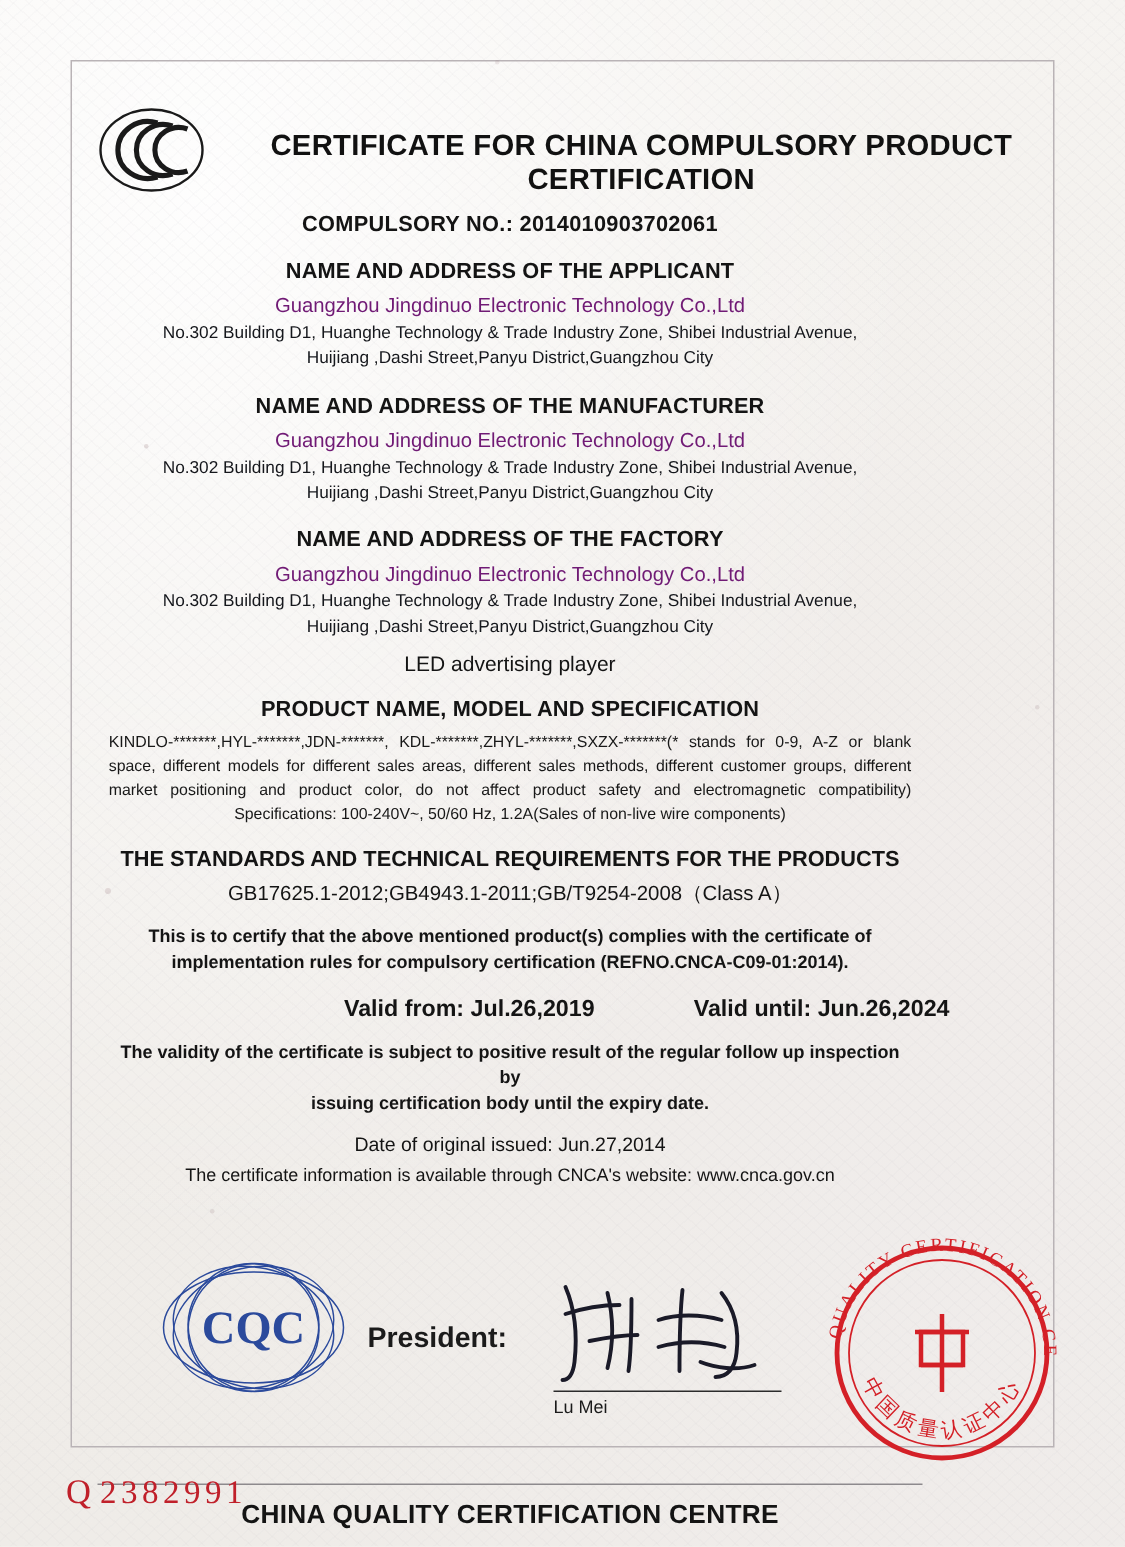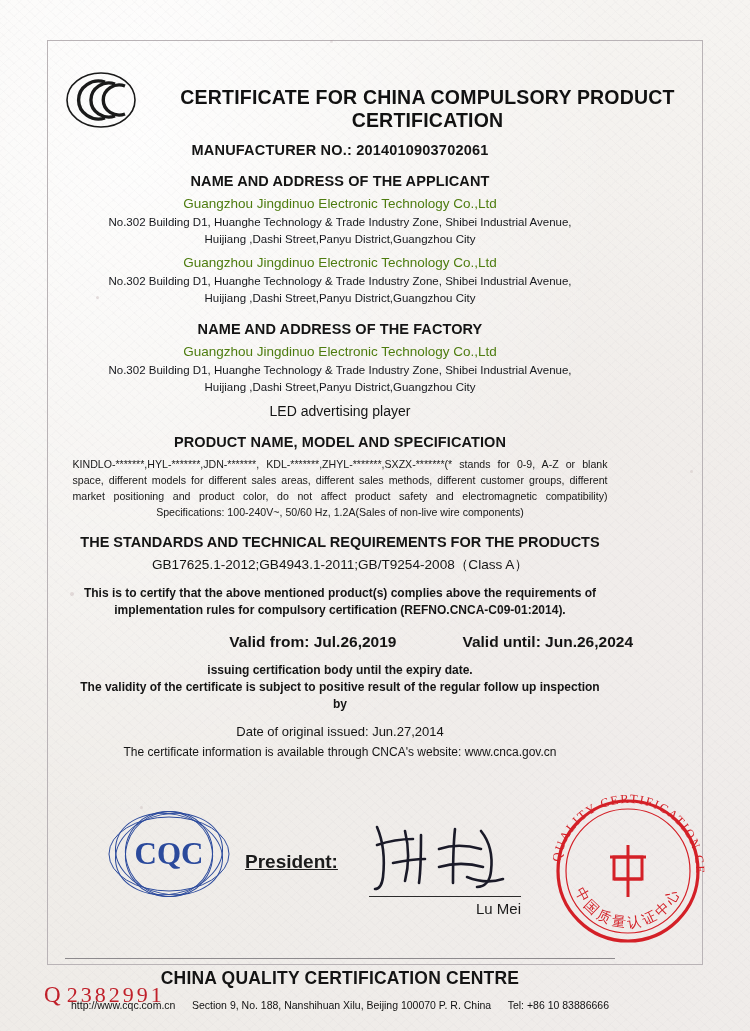--- a/index.html
+++ b/index.html
@@ -92,21 +92,21 @@
   .sec-head {
     font-size: 14.5px;
     font-weight: bold;
     margin-top: 15px;
     letter-spacing: 0.1px;
   }
 
   .org-name {
     font-size: 13.5px;
     margin-top: 7px;
-    color: #4d7c0f;
+    color: #701a75;
   }
   .addr {
     font-size: 11.5px;
     margin-top: 4px;
     line-height: 1.38;
     color: #15171c;
   }
 
   .product-name {
     font-size: 14px;
@@ -184,21 +184,20 @@
     height: 92px;
   }
 
   .president {
     position: absolute;
     left: 198px;
     top: 78px;
     font-size: 19px;
     font-weight: bold;
     color: #1b1b1b;
-    text-decoration: underline;
   }
 
   .signature {
     position: absolute;
     left: 322px;
     top: 46px;
     width: 160px;
     height: 78px;
   }
   .sign-line {
@@ -206,22 +205,22 @@
     left: 322px;
     top: 123px;
     width: 152px;
     border-bottom: 1.4px solid #2b2b2b;
   }
   .sign-name {
     position: absolute;
     left: 322px;
     top: 127px;
     width: 152px;
-    text-align: right;
-    font-size: 15px;
+    text-align: left;
+    font-size: 12px;
     color: #1a1a1a;
   }
 
   .red-seal {
     position: absolute;
     left: 497px;
     top: 14px;
     width: 168px;
     height: 168px;
   }
@@ -287,56 +286,57 @@
   <div class="header">
     <svg class="ccc-mark" viewBox="0 0 72 60">
       <ellipse cx="36" cy="30" rx="34" ry="27" fill="none" stroke="#1a1a1a" stroke-width="1.6"></ellipse>
       <path d="M40 12 A20 19 0 1 0 40 48" fill="none" stroke="#1a1a1a" stroke-width="3.4"></path>
       <path d="M50 14 A18 17 0 1 0 50 46" fill="none" stroke="#1a1a1a" stroke-width="3.4"></path>
       <path d="M60 16 A16 15 0 1 0 60 44" fill="none" stroke="#1a1a1a" stroke-width="3.4"></path>
     </svg>
     <div class="cert-title">CERTIFICATE FOR CHINA COMPULSORY PRODUCT CERTIFICATION</div>
   </div>
 
-  <div class="center cert-no">MANUFACTURER NO.: 2014010903702061</div>
+  <div class="center cert-no">COMPULSORY NO.: 2014010903702061</div>
 
   <div class="center sec-head">NAME AND ADDRESS OF THE APPLICANT</div>
   <div class="center org-name">Guangzhou Jingdinuo Electronic Technology Co.,Ltd</div>
   <div class="center addr">No.302 Building D1, Huanghe Technology &amp; Trade Industry Zone, Shibei Industrial Avenue,</div>
   <div class="center addr" style="margin-top:1px">Huijiang ,Dashi Street,Panyu District,Guangzhou City</div>
 
+  <div class="center sec-head">NAME AND ADDRESS OF THE MANUFACTURER</div>
   <div class="center org-name">Guangzhou Jingdinuo Electronic Technology Co.,Ltd</div>
   <div class="center addr">No.302 Building D1, Huanghe Technology &amp; Trade Industry Zone, Shibei Industrial Avenue,</div>
   <div class="center addr" style="margin-top:1px">Huijiang ,Dashi Street,Panyu District,Guangzhou City</div>
 
   <div class="center sec-head">NAME AND ADDRESS OF THE FACTORY</div>
   <div class="center org-name">Guangzhou Jingdinuo Electronic Technology Co.,Ltd</div>
   <div class="center addr">No.302 Building D1, Huanghe Technology &amp; Trade Industry Zone, Shibei Industrial Avenue,</div>
   <div class="center addr" style="margin-top:1px">Huijiang ,Dashi Street,Panyu District,Guangzhou City</div>
 
   <div class="center product-name">LED advertising player</div>
   <div class="center sec-head">PRODUCT NAME, MODEL AND SPECIFICATION</div>
   <div class="spec">KINDLO-*******,HYL-*******,JDN-*******, KDL-*******,ZHYL-*******,SXZX-*******(* stands for 0-9, A-Z or blank space, different models for different sales areas, different sales methods, different customer groups, different market positioning and product color, do not affect product safety and electromagnetic compatibility) Specifications: 100-240V~, 50/60 Hz, 1.2A(Sales of non-live wire components)</div>
 
   <div class="center standards-head">THE STANDARDS AND TECHNICAL REQUIREMENTS FOR THE PRODUCTS</div>
   <div class="center standards-val">GB17625.1-2012;GB4943.1-2011;GB/T9254-2008（Class A）</div>
 
   <div class="center certify">
-    <div>This is to certify that the above mentioned product(s) complies above the requirements of</div>
+    <div>This is to certify that the above mentioned product(s) complies with the certificate of</div>
     <div>implementation rules for compulsory certification (REFNO.CNCA-C09-01:2014).</div>
   </div>
 
   <div class="validity-row">
     <span>Valid from: Jul.26,2019</span>
     <span>Valid until: Jun.26,2024</span>
   </div>
 
   <div class="center validity-note">
+    <div>The validity of the certificate is subject to positive result of the regular follow up inspection by</div>
     <div>issuing certification body until the expiry date.</div>
-    <div>The validity of the certificate is subject to positive result of the regular follow up inspection by</div>
   </div>
 
   <div class="center issued">Date of original issued: Jun.27,2014</div>
   <div class="center website">The certificate information is available through CNCA's website: www.cnca.gov.cn</div>
 
   <div class="sign-band">
 
     <svg class="cqc-logo" viewBox="0 0 128 92">
       <g fill="none" stroke="#2b4a9c" stroke-width="1">
         <ellipse cx="64" cy="46" rx="60" ry="37"></ellipse>

